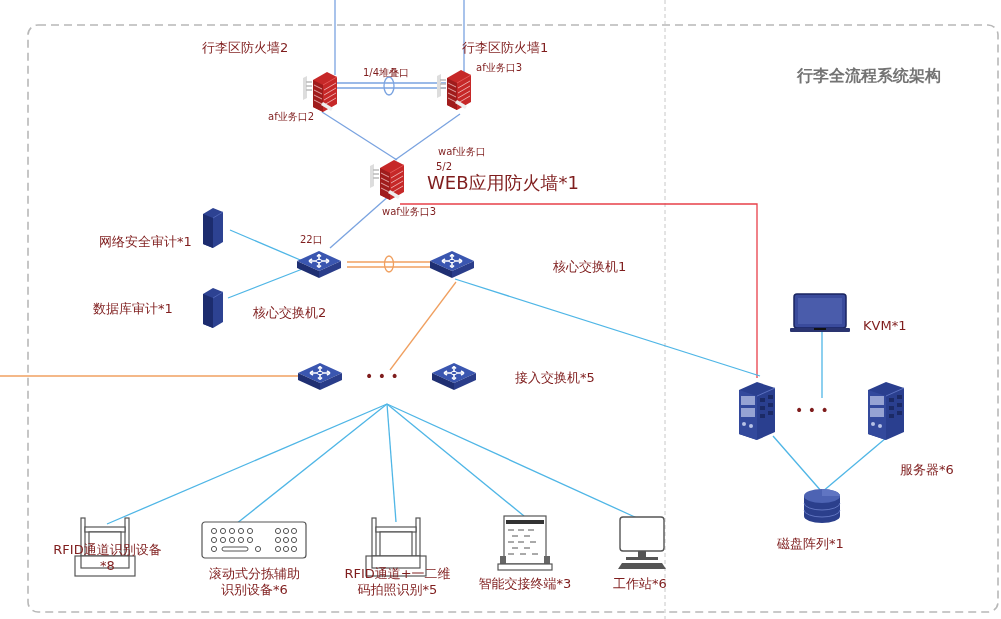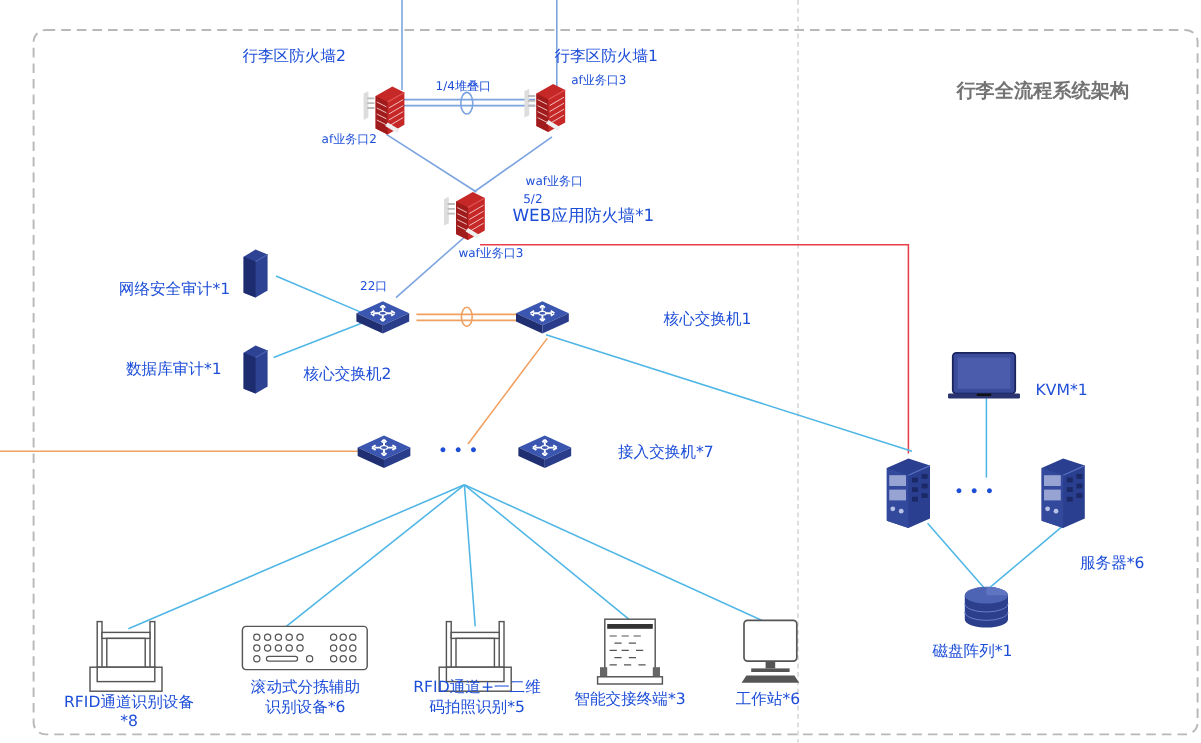--- a/index.html
+++ b/index.html
@@ -1,18 +1,18 @@
 <!DOCTYPE html>
 <html><head>
 <meta charset="utf-8">
 <style>
   html,body{margin:0;padding:0;background:#fff;}
   body{width:1001px;height:619px;position:relative;overflow:hidden;font-family:"DejaVu Sans","Liberation Sans",sans-serif;color:#222;}
   #diagram{position:absolute;left:0;top:0;}
-  .lbl{position:absolute;font-size:13px;white-space:nowrap;color:#1d4ed8;line-height:1.25;}
+  .lbl{position:absolute;font-size:13px;white-space:nowrap;color:#7f1d1d;line-height:1.25;}
   .lbl.sm{font-size:10px;}
   .lbl.title{font-size:16px;font-weight:bold;color:#737373;}
   .lbl.center{text-align:center;}
 </style>
 </head>
 <body>
 
 <svg id="diagram" width="1001" height="619" viewBox="0 0 1001 619">
   <defs>
     <g id="switch-shape">
@@ -194,33 +194,33 @@
 
 <div class="lbl title" style="left:797px;top:66px;">行李全流程系统架构</div>
 
 <div class="lbl" style="left:202px;top:40px;">行李区防火墙2</div>
 <div class="lbl" style="left:462px;top:40px;">行李区防火墙1</div>
 <div class="lbl sm" style="left:363px;top:67px;">1/4堆叠口</div>
 <div class="lbl sm" style="left:476px;top:62px;">af业务口3</div>
 <div class="lbl sm" style="left:268px;top:111px;">af业务口2</div>
 <div class="lbl sm" style="left:418px;top:146px;margin-left:20px;">waf业务口</div>
 <div class="lbl sm" style="left:436px;top:161px;">5/2</div>
-<div class="lbl" style="left:427px;top:172px;font-size:14px;">WEB应用防火墙*1</div>
+<div class="lbl" style="left:427px;top:172px;font-size:18px;">WEB应用防火墙*1</div>
 <div class="lbl sm" style="left:382px;top:206px;">waf业务口3</div>
 
 <div class="lbl sm" style="left:300px;top:234px;">22口</div>
 <div class="lbl" style="left:99px;top:234px;">网络安全审计*1</div>
-<div class="lbl" style="left:93px;top:301px;margin-left:12px;">数据库审计*1</div>
+<div class="lbl" style="left:93px;top:301px;">数据库审计*1</div>
 <div class="lbl" style="left:253px;top:305px;">核心交换机2</div>
 <div class="lbl" style="left:505px;top:259px;margin-left:48px;">核心交换机1</div>
 
 <div class="lbl" style="left:365px;top:368px;font-size:14px;">• • •</div>
-<div class="lbl" style="left:515px;top:370px;">接入交换机*7</div>
-
-<div class="lbl center" style="left:45px;top:578px;width:125px;">
+<div class="lbl" style="left:515px;top:370px;">接入交换机*5</div>
+
+<div class="lbl center" style="left:45px;top:542px;width:125px;">
   <div>RFID通道识别设备</div>
   <div>*8</div>
 </div>
 <div class="lbl center" style="left:192px;top:566px;width:125px;">
   <div>滚动式分拣辅助</div>
   <div>识别设备*6</div>
 </div>
 <div class="lbl center" style="left:335px;top:566px;width:125px;">
   <div>RFID通道+一二维</div>
   <div>码拍照识别*5</div>

